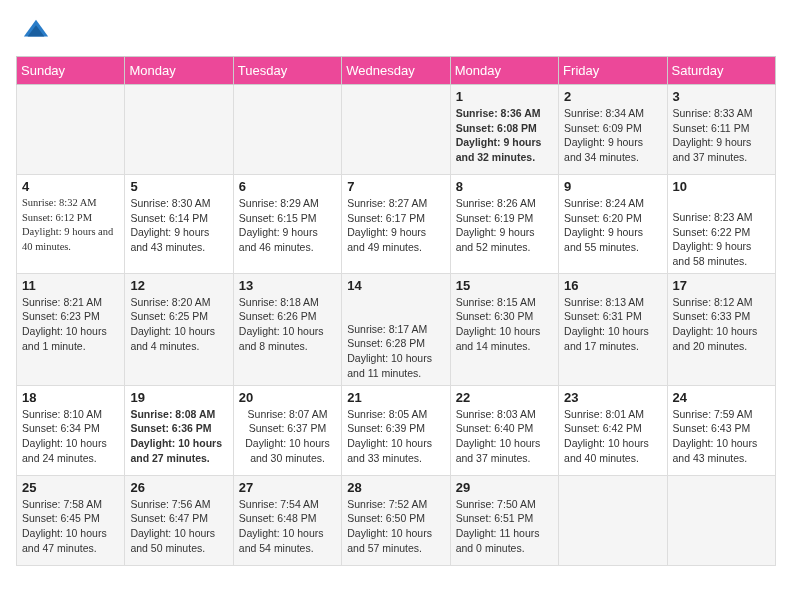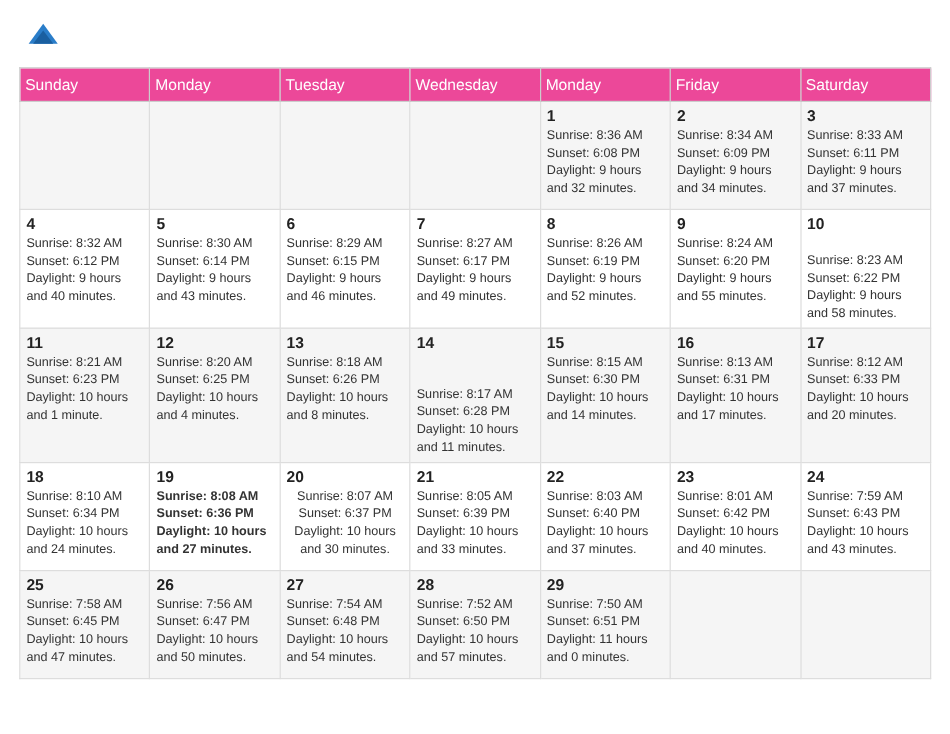--- a/index.html
+++ b/index.html
@@ -124,41 +124,41 @@
       </tr>
   </thead>
   <tbody id="calendar-body">
   <tr>
         <td class="empty-cell"></td>
         <td class="empty-cell"></td>
         <td class="empty-cell"></td>
         <td class="empty-cell"></td>
         <td>
           <span class="day-number">1</span>
-          <div class="day-info" style="white-space: pre-line;">Sunrise: 8:36 AM
+          <div class="day-info" style="white-space: pre-line; font-weight: bold;">Sunrise: 8:36 AM
 Sunset: 6:08 PM
 Daylight: 9 hours and 32 minutes.</div>
         </td>
         <td>
           <span class="day-number">2</span>
           <div class="day-info" style="white-space: pre-line;">Sunrise: 8:34 AM
 Sunset: 6:09 PM
 Daylight: 9 hours and 34 minutes.</div>
         </td>
         <td>
           <span class="day-number">3</span>
           <div class="day-info" style="white-space: pre-line;">Sunrise: 8:33 AM
 Sunset: 6:11 PM
 Daylight: 9 hours and 37 minutes.</div>
         </td>
       </tr>
       <tr>
         <td>
           <span class="day-number">4</span>
-          <div class="day-info" style="white-space: pre-line;">Sunrise: 8:32 AM
+          <div class="day-info" style="white-space: pre-line; font-family: Liberation Serif, serif;">Sunrise: 8:32 AM
 Sunset: 6:12 PM
 Daylight: 9 hours and 40 minutes.</div>
         </td>
         <td>
           <span class="day-number">5</span>
           <div class="day-info" style="white-space: pre-line;">Sunrise: 8:30 AM
 Sunset: 6:14 PM
 Daylight: 9 hours and 43 minutes.</div>
         </td>
         <td>

